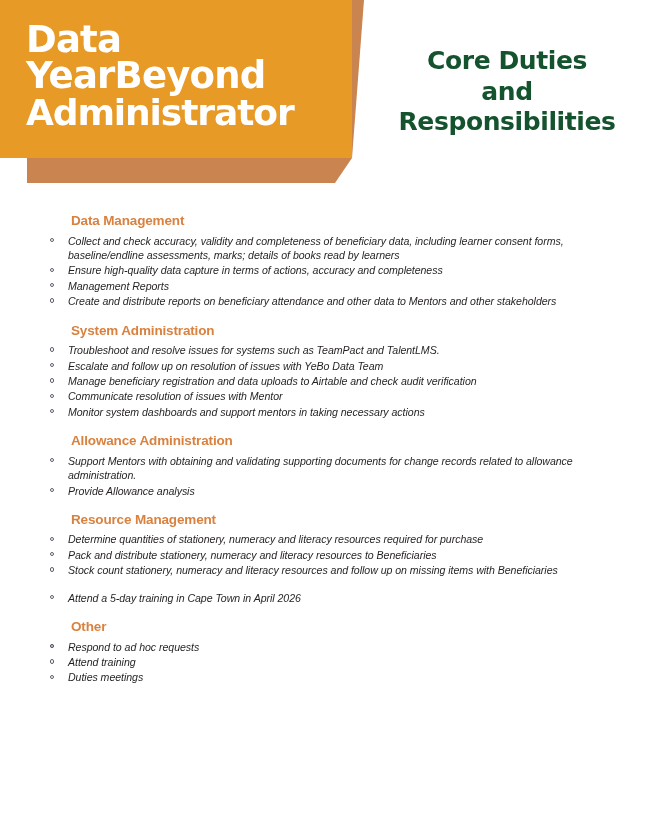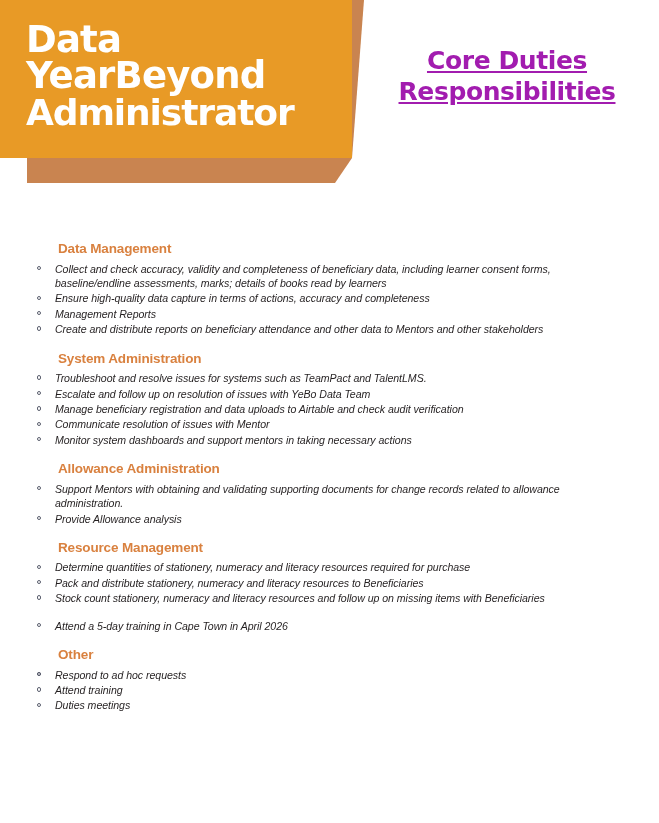--- a/index.html
+++ b/index.html
@@ -57,39 +57,37 @@
 
   .subtitle-block {
     position: absolute;
     left: 362px;
     top: 46px;
     width: 290px;
     text-align: center;
     z-index: 3;
   }
   .subtitle-line {
-    color: #a21caf;
+    color: #14532d;
     font-family: "DejaVu Sans", sans-serif;
     font-weight: bold;
     font-size: 25px;
     line-height: 1.22;
     letter-spacing: -0.4px;
     margin: 0;
     white-space: nowrap;
-    text-decoration: underline;
   }
 
   
   .content {
     position: absolute;
     left: 0;
     top: 212px;
     width: 659px;
-    padding: 0 22px 0 27px;
-    margin-top: 28px;
+    padding: 0 22px 0 40px;
   }
 
   .section {
     margin: 0 0 0 0;
   }
   .section + .section { margin-top: 13px; }
 
   .section-heading {
     color: #d9813f;
     font-family: "Liberation Sans", sans-serif;
@@ -143,20 +141,21 @@
   </svg>
 
   <div class="title-block">
     <div class="title-line l2">Data</div>
     <div class="title-line l1">YearBeyond</div>
     <div class="title-line l3">Administrator</div>
   </div>
 
   <div class="subtitle-block">
     <div class="subtitle-line">Core Duties</div>
+    <div class="subtitle-line">and</div>
     <div class="subtitle-line">Responsibilities</div>
   </div>
 </div>
 
 <div class="content" id="content-root">
     <div class="section">
       <div class="section-heading">Data Management</div>
       <ul class="bullets">
         <li><span class="bullet-mark"></span><span>Collect and check accuracy, validity and completeness of beneficiary data, including learner consent forms, baseline/endline assessments, marks; details of books read by learners</span></li>
         <li><span class="bullet-mark"></span><span>Ensure high-quality data capture in terms of actions, accuracy and completeness</span></li>

